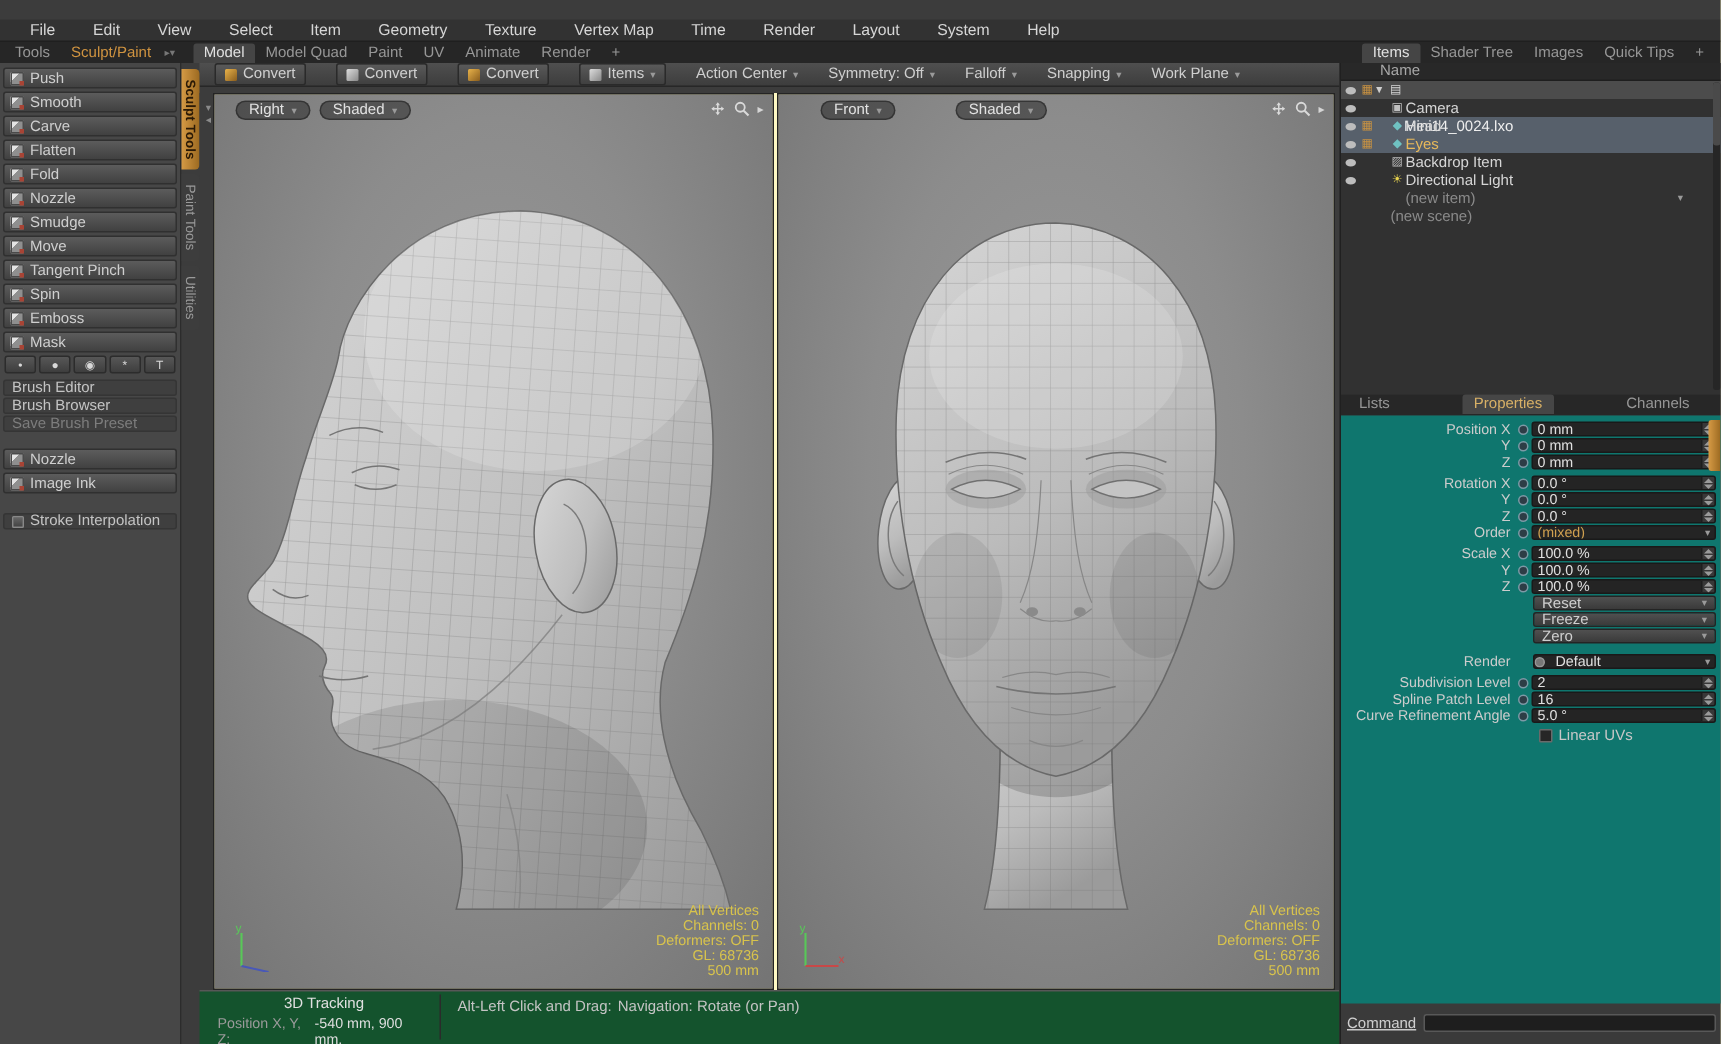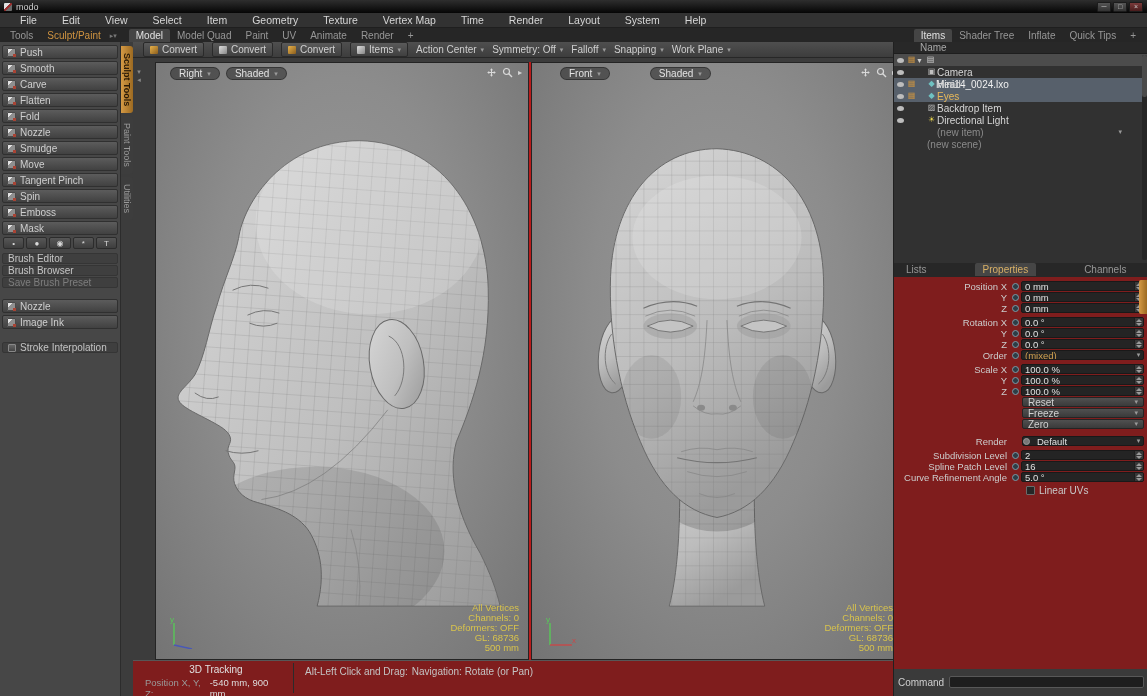--- a/index.html
+++ b/index.html
@@ -34,21 +34,21 @@
   .tab.active { background:#454545; color:#e0e0e0; border-radius:2px 2px 0 0; }
   .tab.orange { color:#cf9340; }
   .tiny-arrows { color:#777; font-size:7px; padding:0 2px; line-height:13px; }
   .ts-left { display:flex; align-items:flex-end; padding-left:3px; }
   .ts-mid { display:flex; align-items:flex-end; margin-left:10px; }
   .ts-right { display:flex; align-items:flex-end; margin-left:auto; padding-right:4px; }
 
   
   .toolbar { left:133px; top:42px; width:760px; height:16px;
     background:linear-gradient(#4f4f4f,#3d3d3d); border-bottom:1px solid #272727;
-    display:flex; align-items:center; gap:8px; padding:0 10px; }
+    display:flex; align-items:center; gap:20px; padding:0 10px; }
   .tbb { height:15px; display:flex; align-items:center; gap:4px; padding:0 6px;
     background:linear-gradient(#5a5a5a,#404040); border:1px solid #2a2a2a; border-radius:2px; color:#d0d0d0; }
   .tbicon { width:8px; height:8px; border-radius:1px; background:linear-gradient(135deg,#e8b24a,#8a5d1d); }
   .tbicon.gray { background:linear-gradient(135deg,#ddd,#888); }
   .tbd { display:flex; align-items:center; gap:4px; color:#cfcfcf; }
   .caret { color:#9a9a9a; font-size:7px; }
 
   
   .palette { left:0; top:42px; width:121px; height:654px; background:#474747; border-right:1px solid #2c2c2c; padding-top:3px; }
   .tool { height:14px; margin:0 2px 2px; background:linear-gradient(#5c5c5c,#414141);
@@ -67,36 +67,36 @@
     background:linear-gradient(#666,#444); }
 
   
   .vtabs { left:121px; top:46px; width:12px; display:flex; flex-direction:column; gap:3px; }
   .vtab { writing-mode:vertical-rl; font-size:9px; padding:7px 1px; width:12px;
     background:#3d3d3d; color:#9a9a9a; border-radius:0 3px 3px 0; text-align:center; }
   .vtab.active { background:linear-gradient(90deg,#d59a45,#9c6a21); color:#2b1a06; font-weight:bold; }
 
   
   .lstrip { left:133px; top:62px; width:12px; height:598px; background:#3c3c3c; color:#8a8a8a; font-size:7px; text-align:center; padding-top:6px; }
-  .vparea { left:155px; top:62px; width:748px; height:598px; background:#b91c1c; }
+  .vparea { left:142px; top:62px; width:748px; height:598px; background:#fef9c3; }
   .vp { position:absolute; top:0; height:598px; border:1px solid #242424; overflow:hidden;
     background:radial-gradient(ellipse at 50% 42%, #999999 0%, #8c8c8c 48%, #747474 100%); }
   .vp1 { left:0; width:374px; } .vp2 { left:376px; width:372px; }
   .headsvg { position:absolute; left:0; top:0; width:100%; height:100%; }
   .vp-pills { position:absolute; top:4px; display:flex; gap:6px; }
   .vp1 .vp-pills { left:14px; } .vp2 .vp-pills { left:28px;gap:40px; }
   .pill { height:13px; border-radius:7px; background:rgba(42,42,42,.55); border:1px solid rgba(18,18,18,.45);
     color:#e2e2e2; display:flex; align-items:center; gap:5px; padding:0 8px; font-size:10px; }
   .vp-tools { position:absolute; top:4px; right:6px; display:flex; align-items:center; gap:5px; opacity:.9; }
   .vp-tools .tri { color:#e0e0e0; font-size:8px; }
   .vp-stats { position:absolute; right:9px; bottom:6px; text-align:right; color:#d8c34c; font-size:9.5px; line-height:10px; }
   .vp-axis { position:absolute; left:12px; bottom:8px; }
 
   
-  .statusbar { left:133px; top:660px; width:760px; height:36px; background:#7f1d1d; border-top:1px solid #575757; }
+  .statusbar { left:133px; top:660px; width:760px; height:36px; background:#14532d; border-top:1px solid #575757; }
   .track { position:absolute; left:12px; top:3px; width:142px; }
   .track-title { text-align:center; color:#e0e0e0; font-size:10px; }
   .track-line { display:flex; justify-content:space-between; font-size:9.5px; margin-top:2px; }
   .track-line .lab { color:#9a9a9a; } .track-line .val { color:#dedede; }
   .sb-div { position:absolute; left:160px; top:2px; width:1px; height:30px; background:#2b2b2b; }
   .hint { position:absolute; left:172px; top:5px; color:#c4c4c4; font-size:10px; display:flex; gap:4px; }
 
   
   .rpanel { left:893px; top:42px; width:254px; height:654px; background:#3a3a3a; border-left:1px solid #202020; }
   .tree { position:absolute; left:0; top:0; width:254px; height:221px; background:#313131; }
@@ -118,21 +118,21 @@
   .tlabel.hot { color:#e8b95a; }
   .tlabel.ghost { color:#8a8a8a; }
   .tcaret { margin-left:auto; color:#9a9a9a; font-size:7px; padding-right:24px; }
   .tscroll { position:absolute; right:1px; top:13px; width:5px; height:205px; background:#262626; border-radius:2px; }
   .tscroll .thumb { width:5px; height:42px; background:#4a4a4a; border-radius:2px; }
 
   .rtabs { position:absolute; left:0; top:221px; width:254px; height:14px; background:#272727; display:flex; align-items:flex-start; padding-left:4px;gap:40px; }
   .rtab { padding:1px 8px; color:#979797; height:13px; line-height:12px; }
   .rtab.active { background:#464646; color:#d8b066; border-radius:2px 2px 0 0; }
 
-  .props { position:absolute; left:0; top:235px; width:254px; height:392px; background:#7f1d1d; padding:4px 4px 0 0; }
+  .props { position:absolute; left:0; top:235px; width:254px; height:392px; background:#0f766e; padding:4px 4px 0 0; }
   .prow { display:flex; align-items:center; height:10px; margin-bottom:1px; }
   .plabel { width:118px; text-align:right; padding-right:5px; color:#cccccc; font-size:9.5px; flex:none; }
   .pdot { width:7px; height:7px; border-radius:50%; background:#2d3d46; border:1px solid #7d99a6; margin-right:2px; flex:none; }
   .pfield { flex:1; height:10px; background:#242424; border:1px solid #191919; border-radius:2px;
     display:flex; align-items:center; color:#e0e0e0; overflow:hidden; }
   .pfield .val { flex:1; padding-left:3px; font-size:9.5px; white-space:nowrap; }
   .pfield .val.mixed { color:#d0a050; }
   .spin { width:9px; align-self:stretch; background:#383838; border-left:1px solid #1d1d1d;
     display:flex; flex-direction:column; align-items:center; justify-content:center; gap:1px; flex:none; }
   .spin i { width:0; height:0; border-left:3px solid transparent; border-right:3px solid transparent; }
@@ -141,39 +141,30 @@
   .pgap { height:3px; }
   .pbtn { margin-left:128px; height:10px; margin-bottom:1px; background:linear-gradient(#505050,#3a3a3a);
     border:1px solid #242424; border-radius:2px; display:flex; align-items:center; padding:0 5px; color:#cfcfcf; }
   .pbtn .bcaret { margin-left:auto; color:#9a9a9a; font-size:7px; }
   .rdot { width:7px; height:7px; border-radius:50%; background:#777; border:1px solid #999; margin-right:4px; }
   .chkrow { display:flex; align-items:center; margin-left:132px; margin-top:3px; gap:4px; }
   .chk { width:9px; height:9px; background:#262626; border:1px solid #6a6a6a; border-radius:1px; }
   .formtab { position:absolute; right:0; top:238px; width:8px; height:34px;
     background:linear-gradient(90deg,#d59a45,#9c6a21); border-radius:2px 0 0 2px; }
 
-  .cmdrow { position:absolute; left:4px; bottom:7px; width:246px; height:14px; display:flex; align-items:center; gap:5px; }
+  .cmdrow { position:absolute; left:4px; bottom:7px; width:246px; height:14px; display:flex; align-items:center; gap:5px;text-decoration:underline; }
   .cmdrow label { color:#cfcfcf; }
   .cmdrow input { flex:1; height:12px; background:#1e1e1e; border:1px solid #585858; border-radius:2px;
     color:#ddd; font-family:"Liberation Sans",sans-serif; font-size:9px; padding:0 3px; outline:none; }
 </style>
 </head>
 <body>
 
 <div class="app">
 
-  <div class="abs titlebar">
-    <span class="modo-logo"></span>
-    <span class="apptitle">modo</span>
-    <span class="winbtns">
-      <span class="winbtn">─</span>
-      <span class="winbtn">□</span>
-      <span class="winbtn close">×</span>
-    </span>
-  </div>
 
   <div class="abs menubar">
     <span>File</span>
     <span>Edit</span>
     <span>View</span>
     <span>Select</span>
     <span>Item</span>
     <span>Geometry</span>
     <span>Texture</span>
     <span>Vertex Map</span>
@@ -195,21 +186,21 @@
       <span class="tab">Model Quad</span>
       <span class="tab">Paint</span>
       <span class="tab">UV</span>
       <span class="tab">Animate</span>
       <span class="tab">Render</span>
       <span class="tab">+</span>
     </span>
     <span class="ts-right">
       <span class="tab active">Items</span>
       <span class="tab">Shader Tree</span>
-      <span class="tab">Inflate</span>
+      <span class="tab">Images</span>
       <span class="tab">Quick Tips</span>
       <span class="tab">+</span>
     </span>
   </div>
 
   <div class="abs toolbar">
     <span class="tbb">
       <span class="tbicon"></span>
       <span>Convert</span>
     </span>

